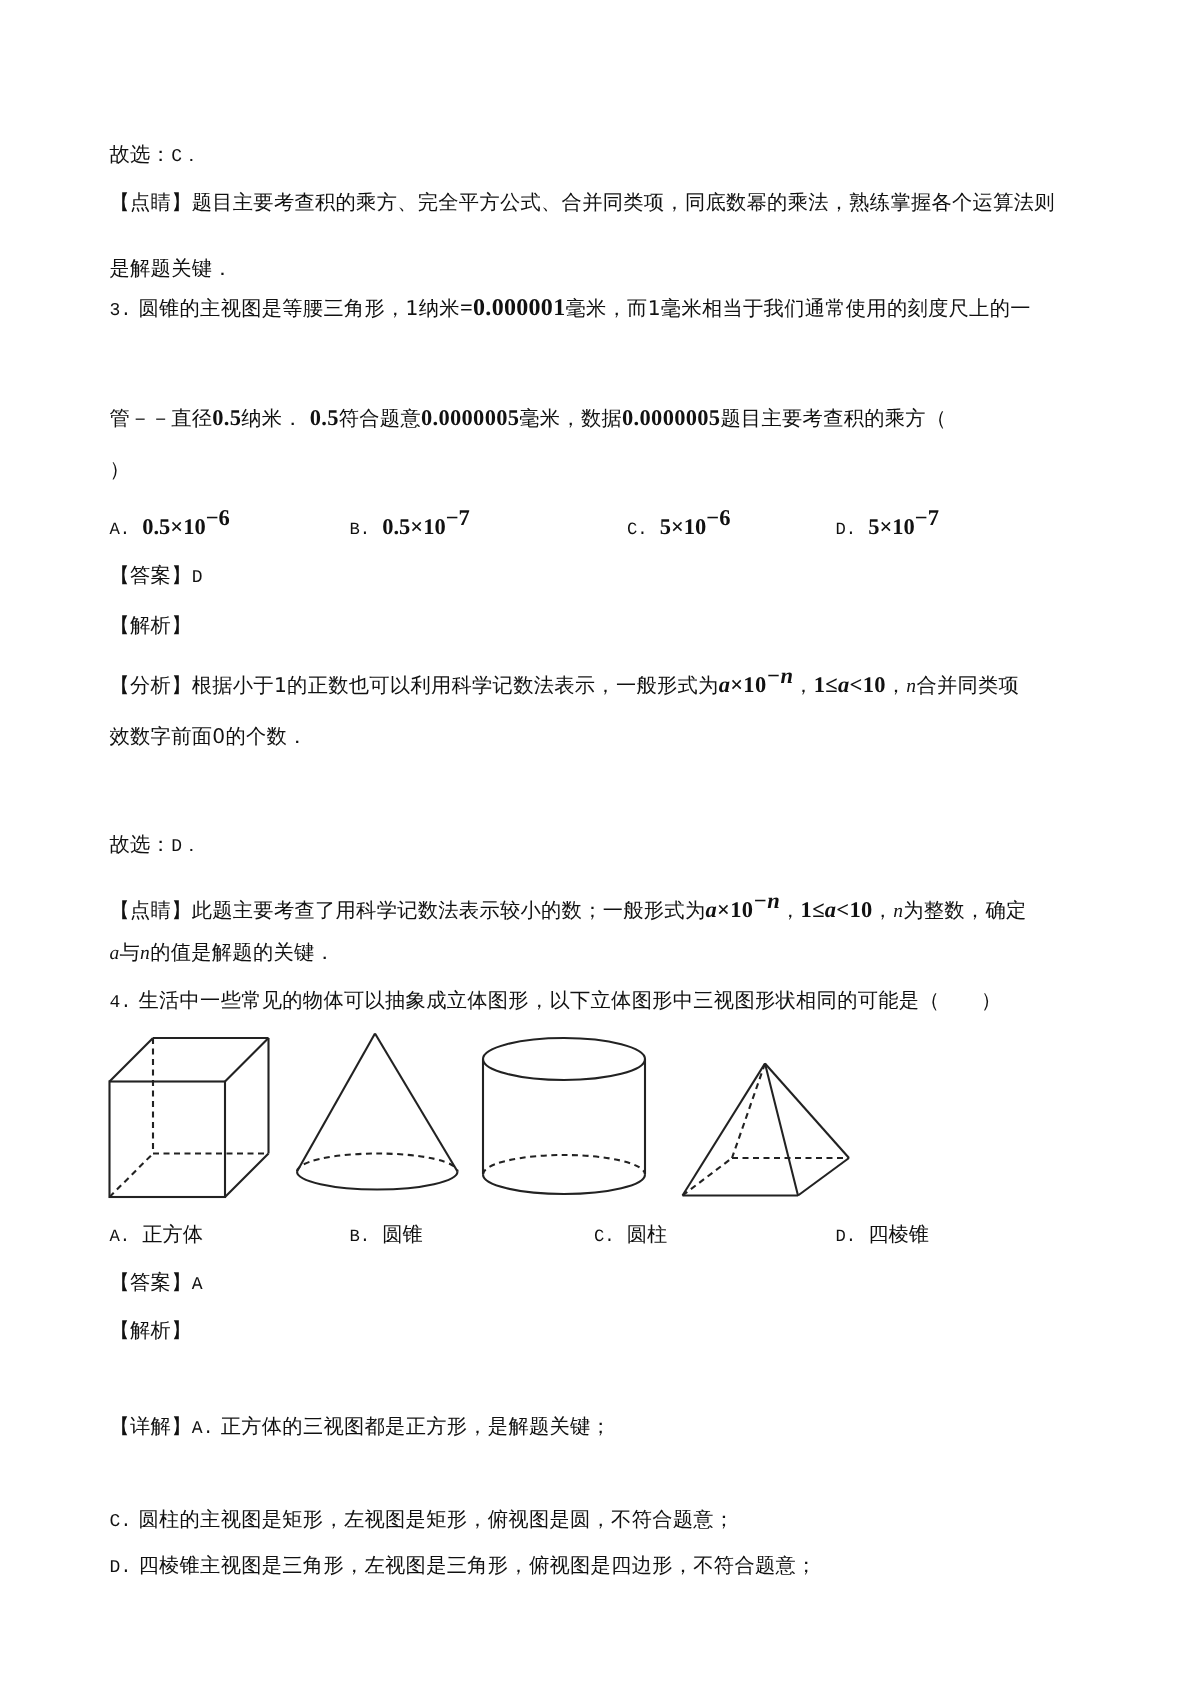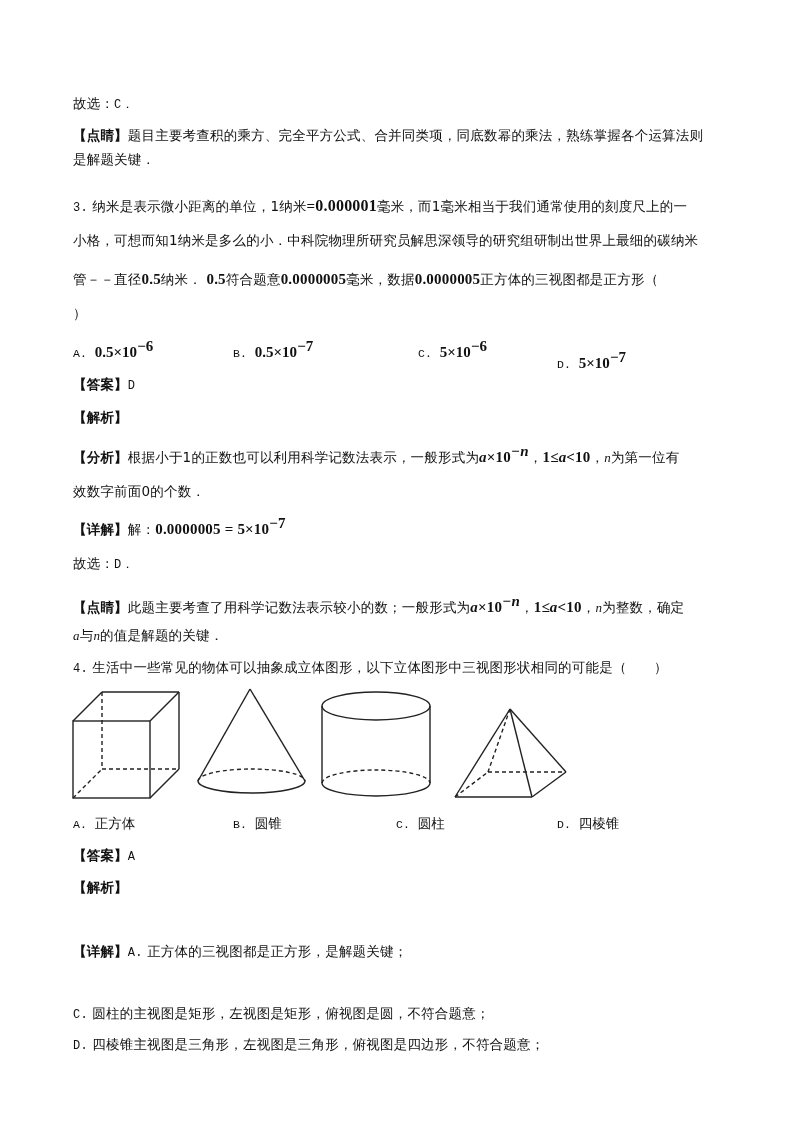--- a/index.html
+++ b/index.html
@@ -7,79 +7,73 @@
            font-family: "DejaVu Sans", sans-serif; color: #111; }
     .page { position: absolute; left: 0; top: 0; width: 794px; height: 1123px; margin-top: 28px; }
     .line { position: absolute; left: 73px; font-size: 13.5px; line-height: 18px; white-space: nowrap; letter-spacing: 0.2px; }
     .mono { font-family: "Liberation Mono", monospace; font-size: 12px; }
     .m { font-family: "Liberation Serif", serif; font-weight: bold; font-size: 15px; }
     .mi { font-family: "Liberation Serif", serif; font-weight: bold; font-style: italic; font-size: 15px; }
     .it { font-family: "Liberation Serif", serif; font-style: italic; font-size: 13px; }
     sup { font-size: 10px; vertical-align: 6px; line-height: 0; }
     .opt { position: absolute; font-size: 13.5px; line-height: 18px; white-space: nowrap; }
     .opt .lbl { font-family: "Liberation Mono", monospace; font-size: 11.5px; margin-right: 8px; }
-    .bracket { font-weight: bold; }
+    .bracket { font-weight: normal; }
     svg.fig { position: absolute; left: 0; top: 0; }
   </style>
 </head>
 <body>
 
 <div class="page">
 
   <div class="line" style="top:66px">
     <span>故选：</span><span class="mono">C．</span>
   </div>
   <div class="line" style="top:98px">
     <span class="bracket">【点睛】</span><span>题目主要考查积的乘方、完全平方公式、合并同类项，同底数幂的乘法，熟练掌握各个运算法则</span>
   </div>
-  <div class="line" style="top:122px">
+  <div class="line" style="top:142px">
     <span>是解题关键．</span>
   </div>
 
   <div class="line" style="top:169px">
     <span class="mono">3.</span>
-    <span>纳米是表示微小距离的单位，1纳米</span><span class="m">=</span><span class="m" style="font-size:16px">0.000001</span><span>毫米，而1毫米相当于我们通常使用的刻度尺上的一</span>
-  </div>
-  <div class="line" style="top:203px">
-    <span>小格，可想而知1纳米是多么的小．中科院物理所研究员解思深领导的研究组研制出世界上最细的碳纳米</span>
+    <span>圆锥的主视图是等腰三角形，1纳米</span><span class="m">=</span><span class="m" style="font-size:16px">0.000001</span><span>毫米，而1毫米相当于我们通常使用的刻度尺上的一</span>
   </div>
   <div class="line" style="top:242px">
-    <span>管－－直径</span><span class="m">0.5</span><span>纳米．</span> <span class="m">0.5</span><span>符合题意</span><span class="m">0.0000005</span><span>毫米，数据</span><span class="m">0.0000005</span><span>正方体的三视图都是正方形（</span>
+    <span>管－－直径</span><span class="m">0.5</span><span>纳米．</span> <span class="m">0.5</span><span>符合题意</span><span class="m">0.0000005</span><span>毫米，数据</span><span class="m">0.0000005</span><span>题目主要考查积的乘方（</span>
   </div>
   <div class="line" style="top:276px">
     <span>）</span>
   </div>
 
   <div class="opt" style="left:73px; top:315px">
     <span class="lbl">A.</span><span class="m">0.5×10</span><sup class="m">−6</sup>
   </div>
   <div class="opt" style="left:233px; top:315px">
     <span class="lbl">B.</span><span class="m">0.5×10</span><sup class="m">−7</sup>
   </div>
   <div class="opt" style="left:418px; top:315px">
     <span class="lbl">C.</span><span class="m">5×10</span><sup class="m">−6</sup>
   </div>
-  <div class="opt" style="left:557px; top:326px">
+  <div class="opt" style="left:557px; top:315px">
     <span class="lbl">D.</span><span class="m">5×10</span><sup class="m">−7</sup>
   </div>
 
   <div class="line" style="top:347px">
     <span class="bracket">【答案】</span><span class="mono">D</span>
   </div>
   <div class="line" style="top:380px">
     <span class="bracket">【解析】</span>
   </div>
   <div class="line" style="top:420px">
-    <span class="bracket">【分析】</span><span>根据小于1的正数也可以利用科学记数法表示，一般形式为</span><span class="mi">a</span><span class="m">×10</span><sup class="mi">−n</sup><span>，</span><span class="m">1≤</span><span class="mi">a</span><span class="m">&lt;10</span><span>，</span><span class="it">n</span><span>为第一位有</span>
+    <span class="bracket">【分析】</span><span>根据小于1的正数也可以利用科学记数法表示，一般形式为</span><span class="mi">a</span><span class="m">×10</span><sup class="mi">−n</sup><span>，</span><span class="m">1≤</span><span class="mi">a</span><span class="m">&lt;10</span><span>，</span><span class="it">n</span><span>合并同类项</span>
   </div>
   <div class="line" style="top:454px">
     <span>效数字前面0的个数．</span>
-  </div>
-  <div class="line" style="top:492px">
-    <span class="bracket">【详解】</span><span>解：</span><span class="m">0.0000005 = 5×10</span><sup class="m">−7</sup>
   </div>
   <div class="line" style="top:526px">
     <span>故选：</span><span class="mono">D．</span>
   </div>
   <div class="line" style="top:570px">
     <span class="bracket">【点睛】</span><span>此题主要考查了用科学记数法表示较小的数；一般形式为</span><span class="mi">a</span><span class="m">×10</span><sup class="mi">−n</sup><span>，</span><span class="m">1≤</span><span class="mi">a</span><span class="m">&lt;10</span><span>，</span><span class="it">n</span><span>为整数，确定</span>
   </div>
   <div class="line" style="top:598px">
     <span class="it">a</span><span>与</span><span class="it">n</span><span>的值是解题的关键．</span>
   </div>

